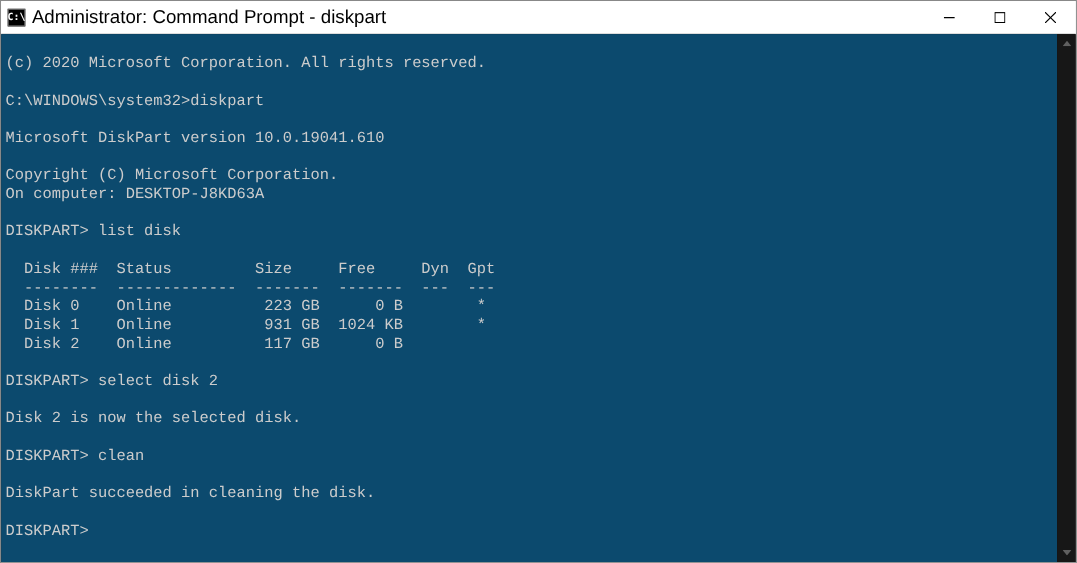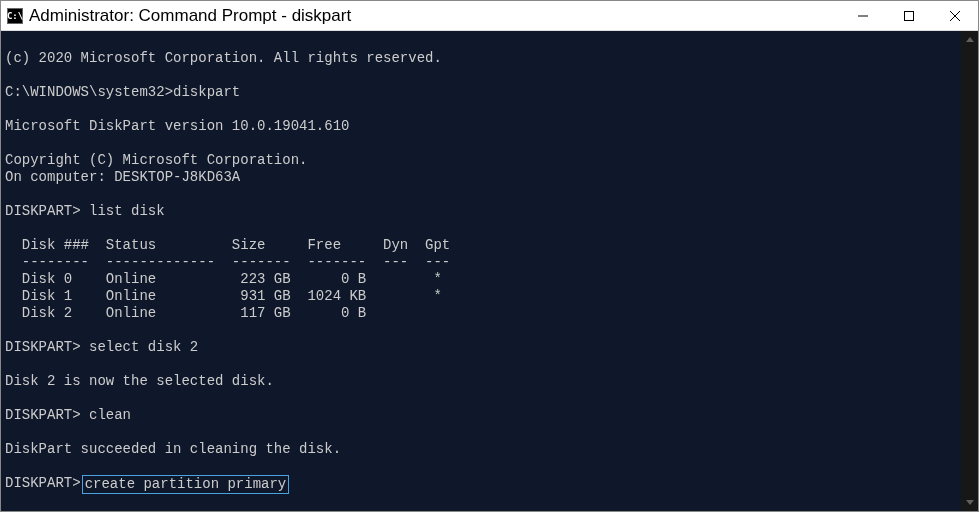--- a/index.html
+++ b/index.html
@@ -50,21 +50,21 @@
       font-size: 10px;
     }
     .win-btn svg { pointer-events: none; }
     .terminal-wrap {
       height: calc(100% - 30px);
       display: flex;
       background: #0c0c0c;
     }
     .terminal {
       flex: 1;
-      background: #0f172a;
+      background: #0c4a6e;
       color: #ccc;
       font-family: Consolas, "Courier New", monospace;
       font-size: 14px;
       line-height: 17px;
       padding: 2px 4px;
       white-space: pre;
       overflow: hidden;
     }
     .scrollbar {
       width: 17px;
@@ -79,21 +79,21 @@
       justify-content: center;
       color: #606060;
       font-size: 9px;
     }
     .scroll-track { flex: 1; }
     .highlight-box {
       border: 1px solid #4aa3e0;
       padding: 0 2px;
       margin-left: 1px;
     }
-    .inline-row { display: flex; align-items: flex-start; }
+    .inline-row { display: flex; align-items: flex-end; }
   </style>
 </head>
 <body>
 
 <div class="titlebar">
   <div class="titlebar-icon">C:\</div>
   <div class="titlebar-title">Administrator: Command Prompt - diskpart</div>
   <div class="win-controls">
     <div class="win-btn">
       <svg width="10" height="10">
@@ -134,21 +134,21 @@
 <span>  Disk 2    Online          117 GB      0 B</span>
 <span></span>
 <span>DISKPART&gt; select disk 2</span>
 <span></span>
 <span>Disk 2 is now the selected disk.</span>
 <span></span>
 <span>DISKPART&gt; clean</span>
 <span></span>
 <span>DiskPart succeeded in cleaning the disk.</span>
 <span></span>
-<span class="inline-row"><span>DISKPART&gt;</span><span class="highlight-box">create partition primary</span></span>
+<span class="inline-row"><span>DISKPART&gt;</span></span>
 <span></span>
 
 <span></span>
 
   </div>
   <div class="scrollbar">
     <div class="scroll-arrow">
       <svg width="8" height="5">
           <polygon points="4,0 8,5 0,5" fill="#606060"></polygon>
         </svg>

